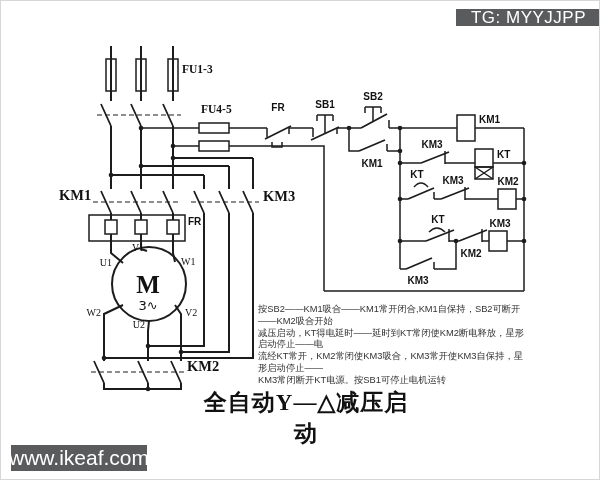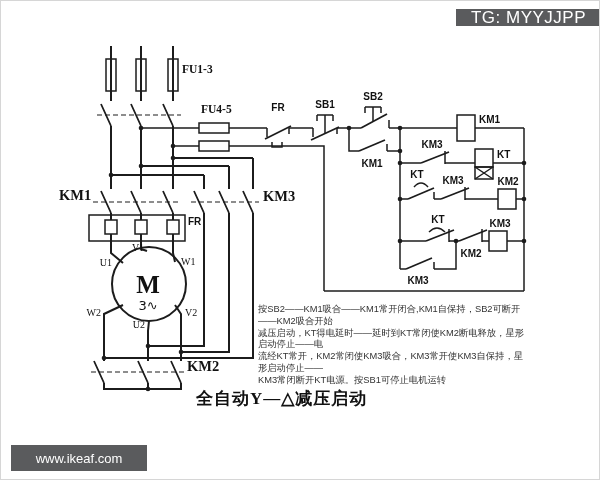--- a/index.html
+++ b/index.html
@@ -3,23 +3,23 @@
 <meta charset="utf-8">
 <style>
   html,body{margin:0;padding:0;background:#fff;}
   .canvas{position:relative;width:600px;height:480px;background:#ffffff;
           border:1px solid #d6d6d6;box-sizing:border-box;overflow:hidden;
           font-family:"Liberation Sans",sans-serif;}
   svg{position:absolute;left:0;top:0;}
   .badge{position:absolute;background:#5a5b5d;color:#fff;display:flex;
          align-items:center;justify-content:center;white-space:nowrap;}
   .badge-tr{left:455px;top:8px;width:145px;height:17px;font-size:17px;letter-spacing:.5px;}
-  .badge-bl{left:10px;top:444px;width:136px;height:26px;font-size:13px;}
-  .caption{position:absolute;left:195px;top:386px;width:220px;
-           font-family:"Liberation Serif",serif;font-weight:bold;font-size:17px;
+  .badge-bl{left:10px;top:444px;width:136px;height:26px;font-size:21px;}
+  .caption{position:absolute;left:195px;top:386px;width:220px;text-align:center;
+           font-family:"Liberation Serif",serif;font-weight:bold;font-size:23px;
            color:#111;letter-spacing:1px;}
   .desc{position:absolute;left:257px;top:303px;width:272px;font-size:9.3px;
         line-height:11.8px;color:#333;}
   .lbl-sm{font:bold 10px "Liberation Sans",sans-serif;fill:#111;}
   .lbl-big{font:bold 14.5px "Liberation Serif",serif;fill:#111;}
   .lbl-fu{font:bold 11.5px "Liberation Serif",serif;fill:#111;}
   .lbl-term{font:10px "Liberation Serif",serif;fill:#111;}
   .lbl-m{font:bold 25px "Liberation Serif",serif;fill:#111;}
   .lbl-ph{font:13px "DejaVu Sans",sans-serif;fill:#111;}
   .wire{stroke:#1c1c1c;stroke-width:2;fill:none;}

